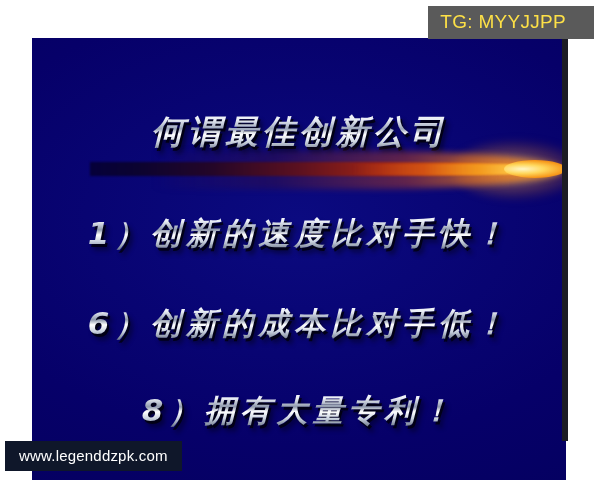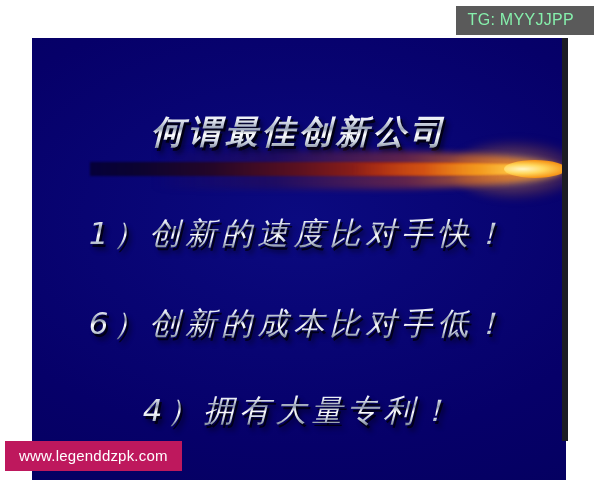--- a/index.html
+++ b/index.html
@@ -153,21 +153,21 @@
     filter: blur(0.6px);
   }
 
   
   .bullet-line {
     position: absolute;
     width: 534px;
     text-align: center;
     font-family: "DejaVu Sans", "Liberation Sans", sans-serif;
     font-size: 31px;
-    font-weight: normal;
+    font-weight: bold;
     font-style: italic;
     letter-spacing: 5px;
     white-space: nowrap;
     color: #eef1f7;
     background: linear-gradient(180deg,
         #ffffff 0%,
         #eaeef6 20%,
         #8f99ad 40%,
         #ffffff 52%,
         #c9d1de 68%,
@@ -182,31 +182,31 @@
   #bullet-0 { left: 0; top: 175px; }
   #bullet-1 { left: 0; top: 265px; }
   #bullet-2 { left: 0; top: 352px; }
 
   
   #watermark-top {
     position: absolute;
     right: 6px;
     top: 6px;
     background: #5a5a5a;
-    color: #86efac;
-    font-size: 16px;
-    padding: 5px 20px 6px 12px;
+    color: #fde047;
+    font-size: 19px;
+    padding: 5px 28px 6px 12px;
     letter-spacing: 0.3px;
     white-space: nowrap;
   }
   #watermark-bottom {
     position: absolute;
     left: 5px;
     top: 441px;
-    background: #be185d;
+    background: #0f172a;
     color: #ffffff;
     font-size: 15px;
     padding: 6px 14px 7px 14px;
     letter-spacing: 0.2px;
     white-space: nowrap;
   }
 </style>
 </head>
 <body>
 
@@ -219,21 +219,21 @@
     <div class="comet-halo"></div>
     <div class="comet-tail"></div>
     <div class="comet-core"></div>
     <div class="comet-head"></div>
   </div>
 
   <div class="bullet-line" id="bullet-0">1）创新的速度比对手快！</div>
 
   <div class="bullet-line" id="bullet-1">6）创新的成本比对手低！</div>
 
-  <div class="bullet-line" id="bullet-2">4）拥有大量专利！</div>
+  <div class="bullet-line" id="bullet-2">8）拥有大量专利！</div>
 
 </div>
 
 <div id="slide-right-edge"></div>
 
 <div id="watermark-top">TG: MYYJJPP</div>
 
 <div id="watermark-bottom">www.legenddzpk.com</div>
 
 </body></html>

